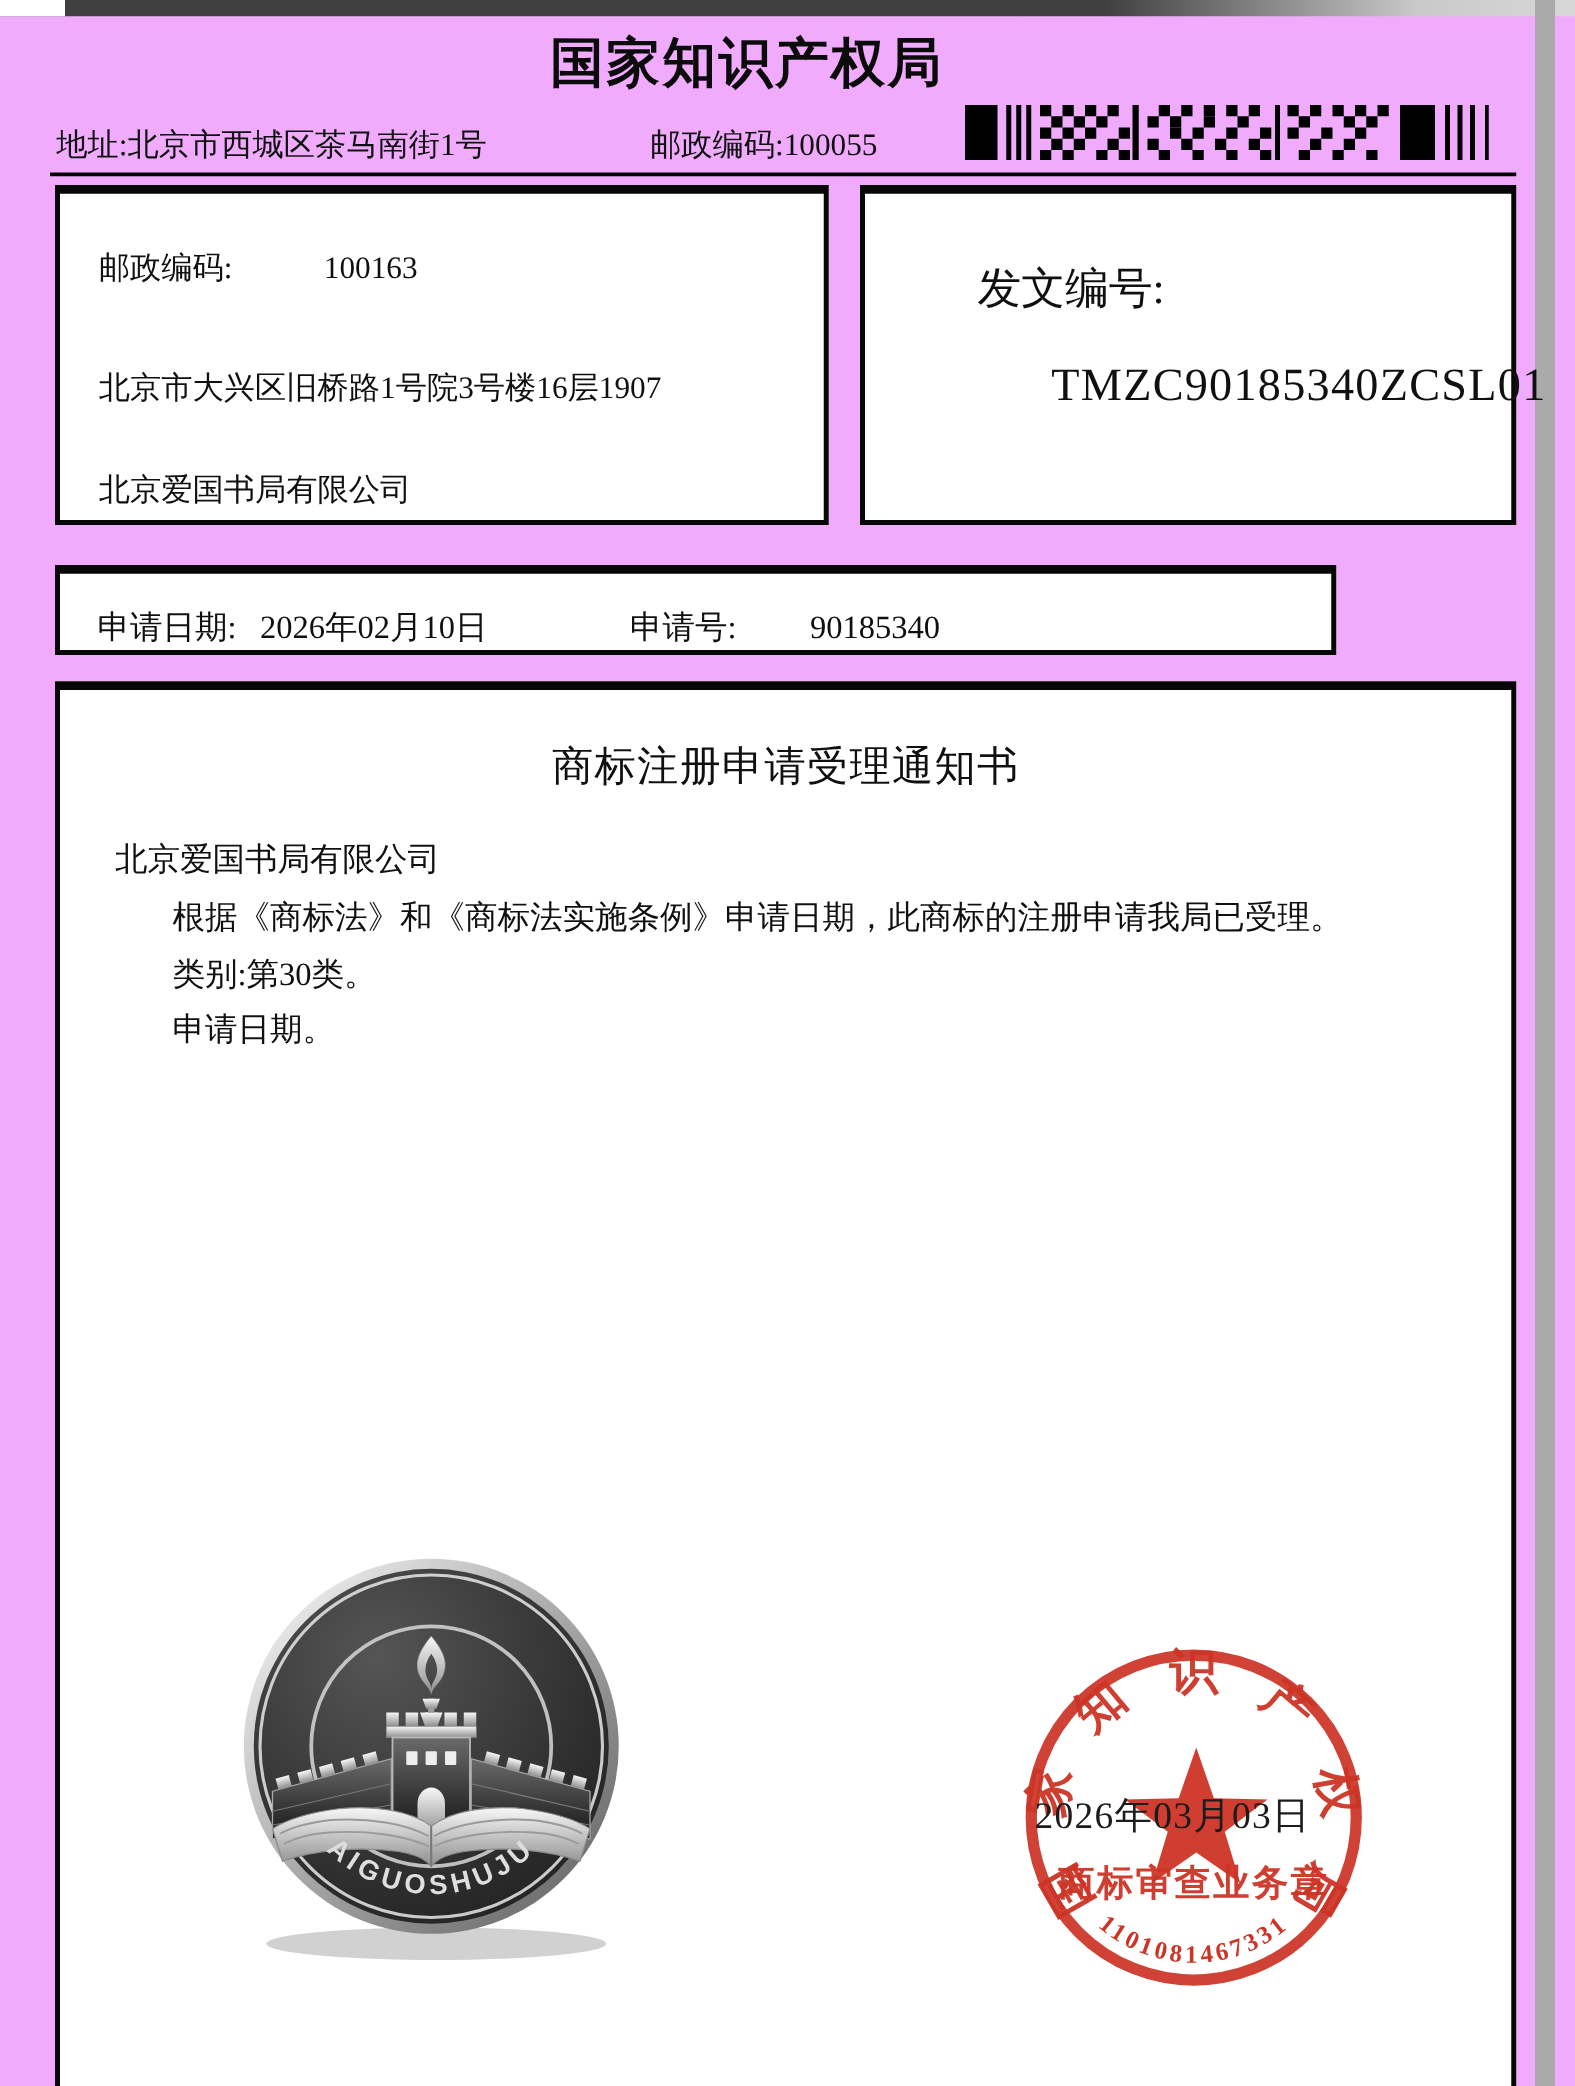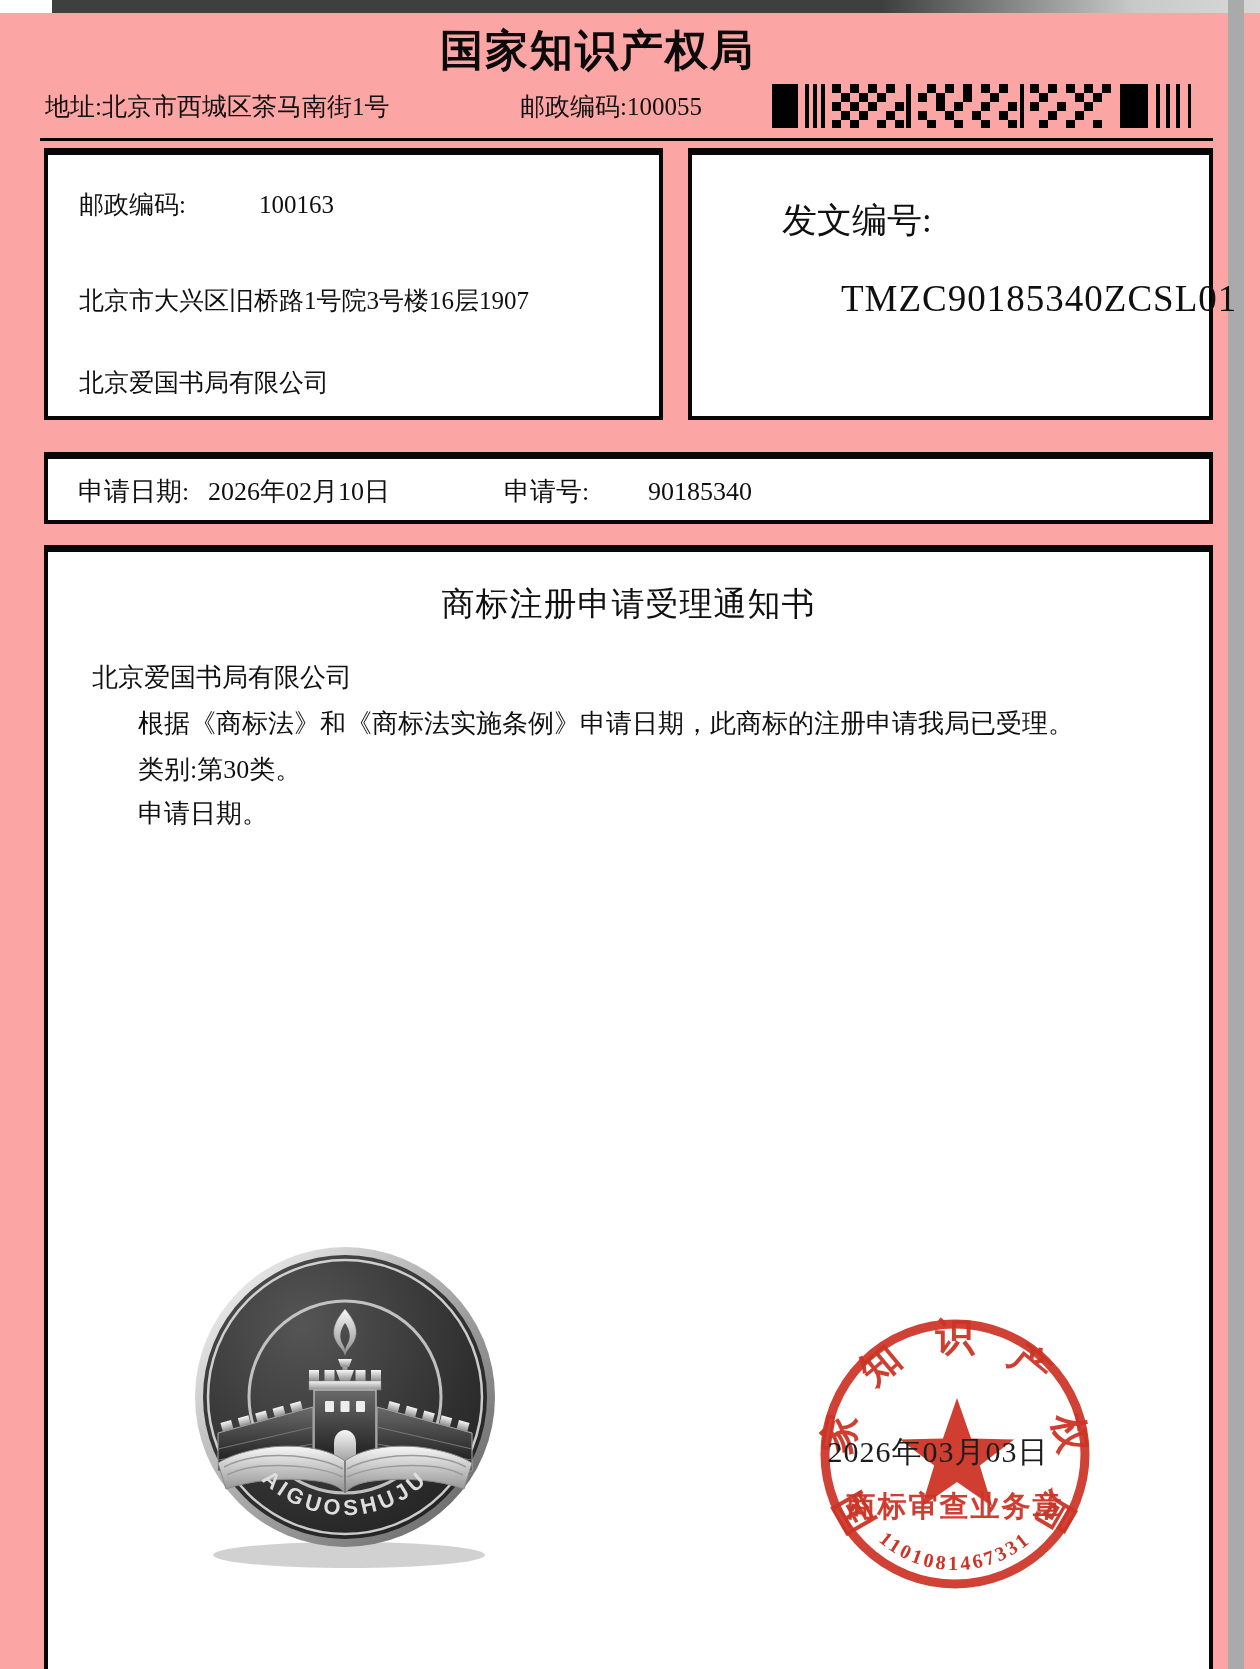--- a/index.html
+++ b/index.html
@@ -1,35 +1,35 @@
 <!DOCTYPE html>
 <html><head>
 <meta charset="utf-8">
 <style>
   html,body{margin:0;padding:0;}
   .page{
-    position:relative;width:1260px;height:1669px;background:#fca5a5;
+    position:relative;width:1260px;height:1669px;background:#f0abfc;
     font-family:"Liberation Serif","DejaVu Serif",serif;color:#141414;
     overflow:hidden;
   }
   .topbar{position:absolute;left:0;top:0;width:1260px;height:13px;
     background:linear-gradient(90deg,#3f3f3f 0%,#3f3f3f 70%,#c9c9c9 90%,#d8d8d8 100%);}
   .topnotch{position:absolute;left:0;top:0;width:52px;height:13px;background:#ffffff;}
   .rightband{position:absolute;left:1228px;top:0;width:16px;height:1669px;background:#aaaaaa;}
   .doc-title{position:absolute;left:0;top:22px;width:1195px;text-align:center;
     font-size:43px;font-weight:700;letter-spacing:2px;margin:0;color:#0b0b0b;}
-  .t{position:absolute;white-space:nowrap;font-size:25px;line-height:32px;color:#101010;}
+  .t{position:absolute;white-space:nowrap;font-size:25px;line-height:32px;color:#101010;margin-top:10px;}
   .addr{left:45px;top:91px;}
   .hpostal{left:520px;top:91px;}
   .barcode{position:absolute;left:772px;top:82px;width:438px;height:48px;}
   .rule{position:absolute;left:40px;top:138px;width:1173px;height:3px;background:#000;}
   .box{position:absolute;border:4px solid #070707;border-top-width:7px;background:#fff;box-sizing:border-box;}
   .box-recipient{left:44px;top:148px;width:619px;height:272px;}
   .box-dispatch{left:688px;top:148px;width:525px;height:272px;}
-  .box-application{left:44px;top:452px;width:1169px;height:72px;}
+  .box-application{left:44px;top:452px;width:1025px;height:72px;}
   .box-main{left:44px;top:545px;width:1169px;height:1130px;}
   .rc-postal-label{left:31px;top:34px;}
   .rc-postal-value{left:211px;top:34px;}
   .rc-address{left:31px;top:130px;}
   .rc-company{left:31px;top:212px;}
   .dp-label{left:90px;top:50px;font-size:35px;}
   .dp-value{left:149px;top:128px;font-size:37px;letter-spacing:1px;}
   .ab-date-label{left:30px;top:17px;font-size:26px;}
   .ab-date-value{left:160px;top:17px;font-size:26px;}
   .ab-num-label{left:456px;top:17px;font-size:26px;}

